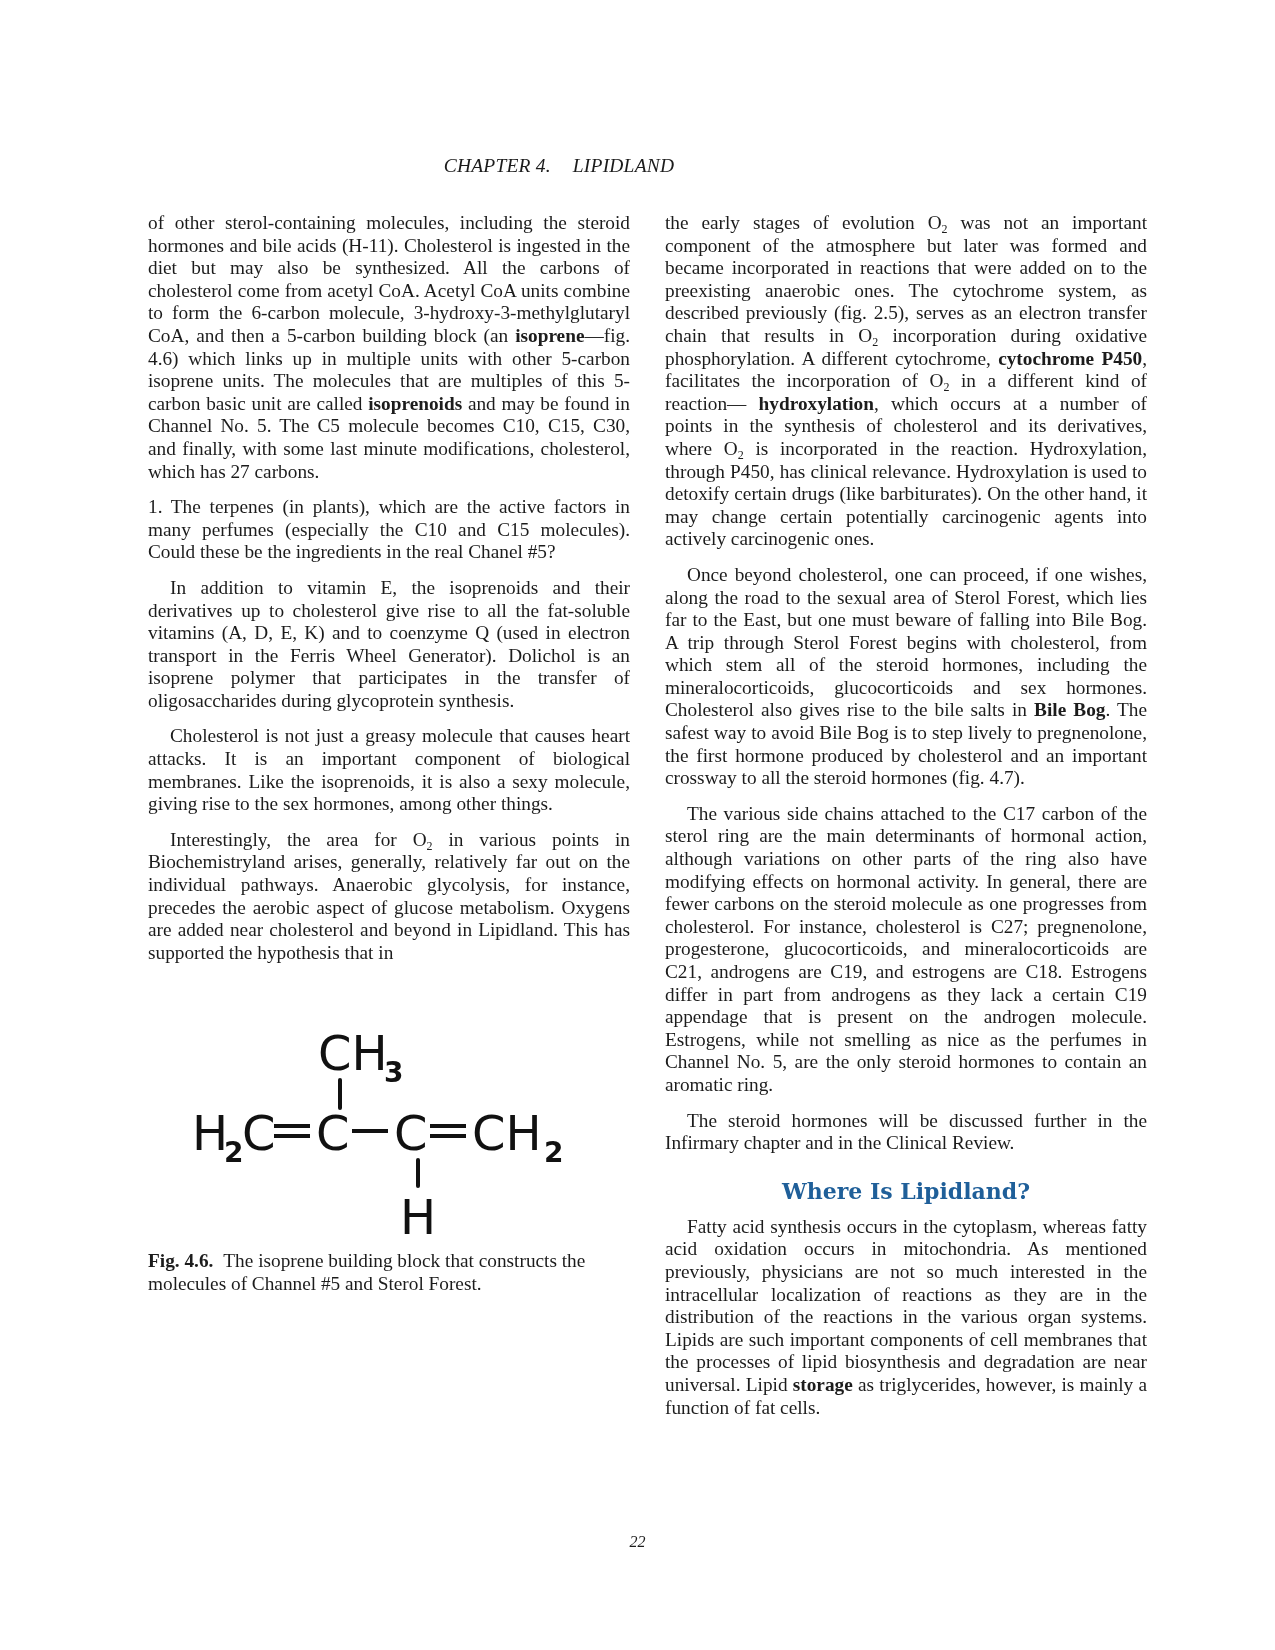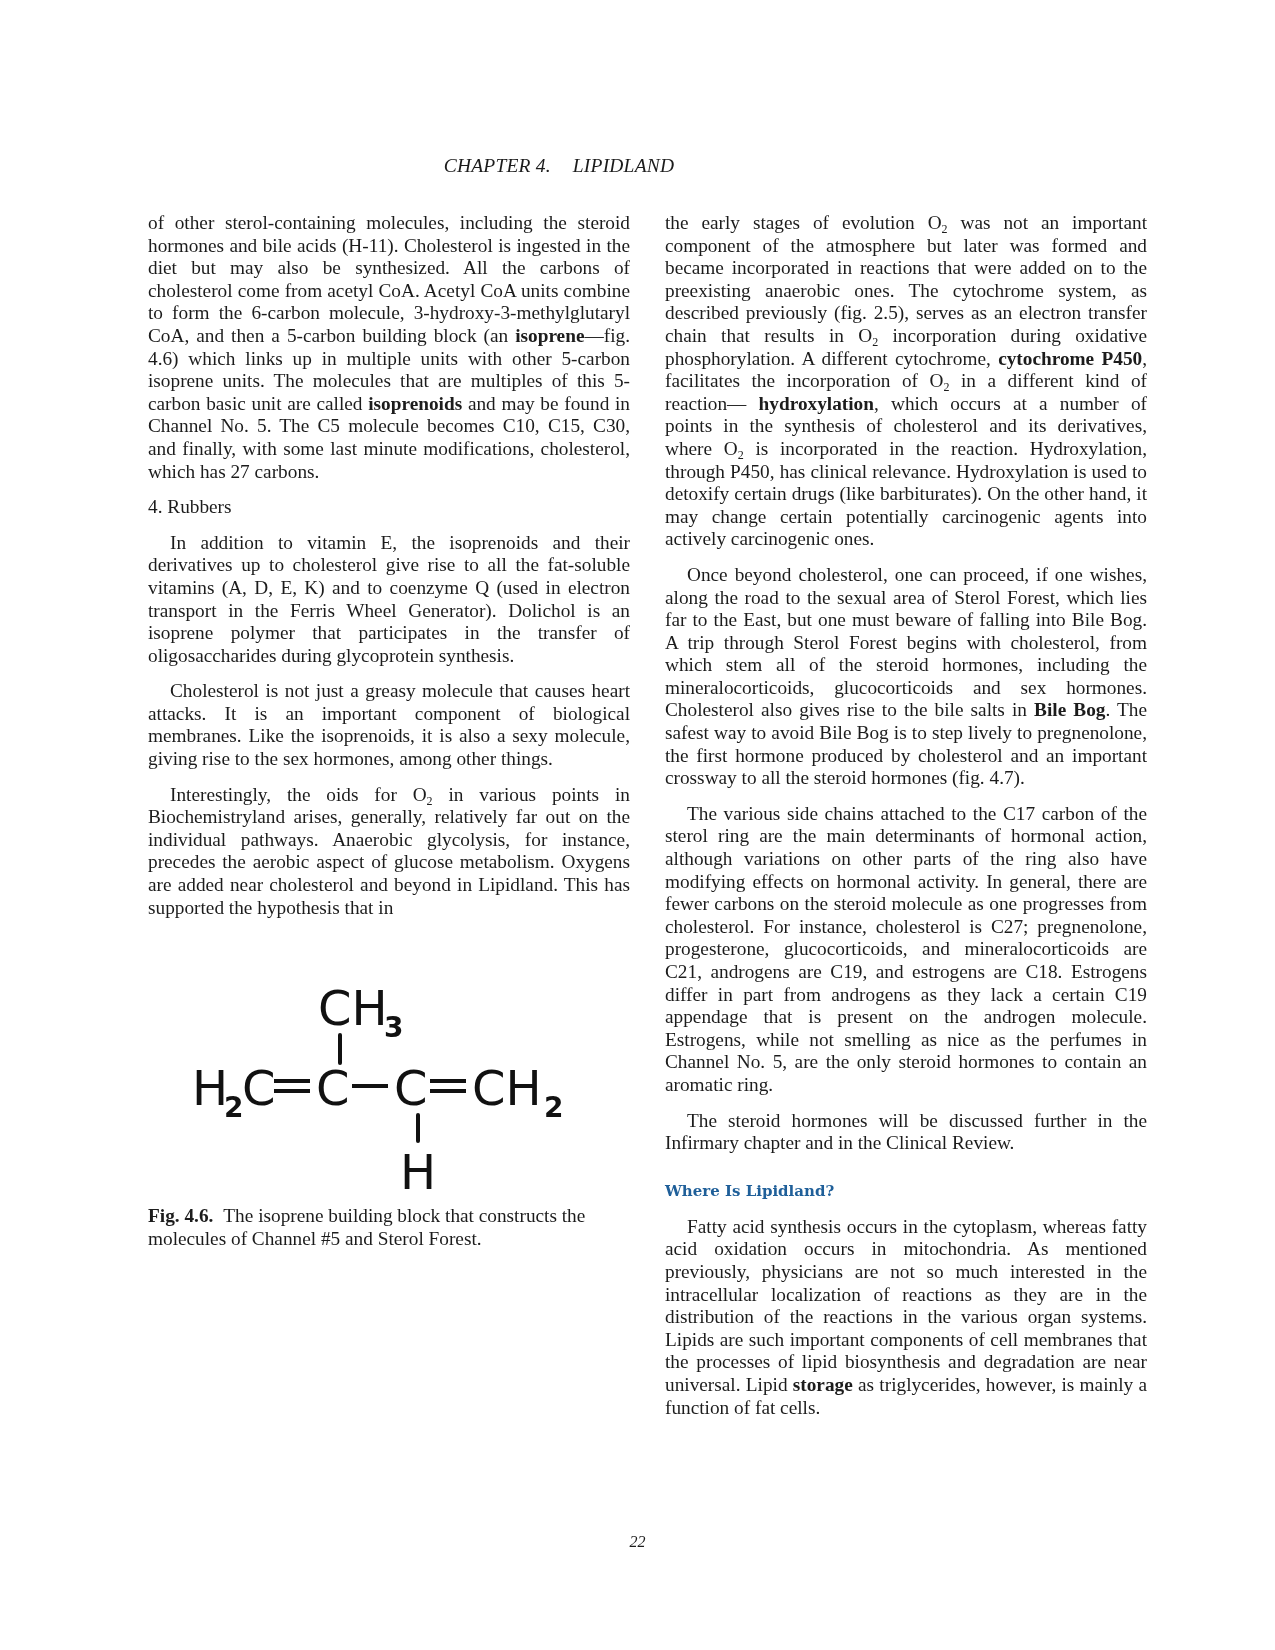--- a/index.html
+++ b/index.html
@@ -12,21 +12,21 @@
          font-family:"Liberation Serif", serif; font-size:19.3px; line-height:22.6px; text-align:justify; hyphens:manual; }
   .col.left { left:148px; }
   .col.right { left:665px; }
   p { margin:4px 0 13px 0; text-indent:22px; }
   p.noindent { text-indent:0; }
   ol.items { list-style:none; margin:0 0 13px 0; padding:0; }
   ol.items li { margin:0; text-indent:0; }
   b { font-weight:bold; }
   sub { font-size:12px; vertical-align:-4px; line-height:0; }
   h2.section { font-family:"DejaVu Serif", serif; font-weight:bold; color:#1f5f99;
-         font-size:15px; margin:22px 0 11px 0; line-height:28px; text-align:left; }
+         font-size:22px; margin:22px 0 11px 0; line-height:28px; text-align:center; }
   .figure { margin-top:46px; height:240px; position:relative;text-decoration:underline; }
   .figure svg { position:absolute; left:44px; top:0; }
   .caption { text-align:left; margin-top:0; }
   .caption b { margin-right:10px; }
   .page-number { position:absolute; top:1533px; left:0; width:1275px; text-align:center;
          font-family:"Liberation Serif", serif; font-style:italic; font-size:16px; }
   .chem { font-family:"DejaVu Sans", sans-serif; font-size:48px; fill:#111; }
   .chem-sub { font-family:"DejaVu Sans", sans-serif; font-size:28px; font-weight:bold; fill:#111; }
 </style>
 </head>
@@ -34,26 +34,26 @@
 
 <div class="running-head">
   <span>CHAPTER 4.</span><span class="sep"></span><span>LIPIDLAND</span>
 </div>
 
 <div class="col left">
   <p class="noindent"><span>of other sterol-containing molecules, including the steroid hormones and bile acids (H-11). Cholesterol is ingested in the diet but may also be synthesized. All the carbons of cholesterol come from acetyl CoA. Acetyl CoA units com­bine to form the 6-carbon molecule, 3-hydroxy-3-methyl­glutaryl CoA, and then a 5-carbon building block (an </span><b>isoprene</b><span>—fig. 4.6) which links up in multiple units with other 5-carbon isoprene units. The molecules that are multiples of this 5-carbon basic unit are called </span><b>isopren­oids</b><span> and may be found in Channel No. 5. The C5 molecule becomes C10, C15, C30, and finally, with some last min­ute modifications, cholesterol, which has 27 carbons.</span></p>
 
 
   <ol class="items">
-    <li>4. Rubbers</li>
+    <li>1. The terpenes (in plants), which are the active fac­tors in many perfumes (especially the C10 and C15 molecules). Could these be the ingredients in the real Chanel #5?</li>
   </ol>
 
   <p>In addition to vitamin E, the isoprenoids and their derivatives up to cholesterol give rise to all the fat-soluble vitamins (A, D, E, K) and to coenzyme Q (used in electron transport in the Ferris Wheel Generator). Doli­chol is an isoprene polymer that participates in the trans­fer of oligosaccharides during glycoprotein synthesis.</p>
   <p>Cholesterol is not just a greasy molecule that causes heart attacks. It is an important component of biological membranes. Like the isoprenoids, it is also a sexy molecule, giving rise to the sex hormones, among other things.</p>
-  <p><span>Interestingly, the oids for O</span><sub>2</sub><span> in various points in Biochemistryland arises, generally, relatively far out on the individual pathways. Anaerobic glycolysis, for instance, precedes the aerobic aspect of glucose metab­olism. Oxygens are added near cholesterol and beyond in Lipidland. This has supported the hypothesis that in</span></p>
+  <p><span>Interestingly, the area for O</span><sub>2</sub><span> in various points in Biochemistryland arises, generally, relatively far out on the individual pathways. Anaerobic glycolysis, for instance, precedes the aerobic aspect of glucose metab­olism. Oxygens are added near cholesterol and beyond in Lipidland. This has supported the hypothesis that in</span></p>
 
   <div class="figure">
     <svg width="400" height="230" viewBox="0 0 400 230">
 
       <text class="chem" x="126" y="60">CH</text>
       <text class="chem-sub" x="192" y="72">3</text>
       <line x1="148" y1="70" x2="148" y2="98" stroke="#111" stroke-width="4" stroke-linecap="round"></line>
 
       <text class="chem" x="0" y="140">H</text>
       <text class="chem-sub" x="32" y="152">2</text>

